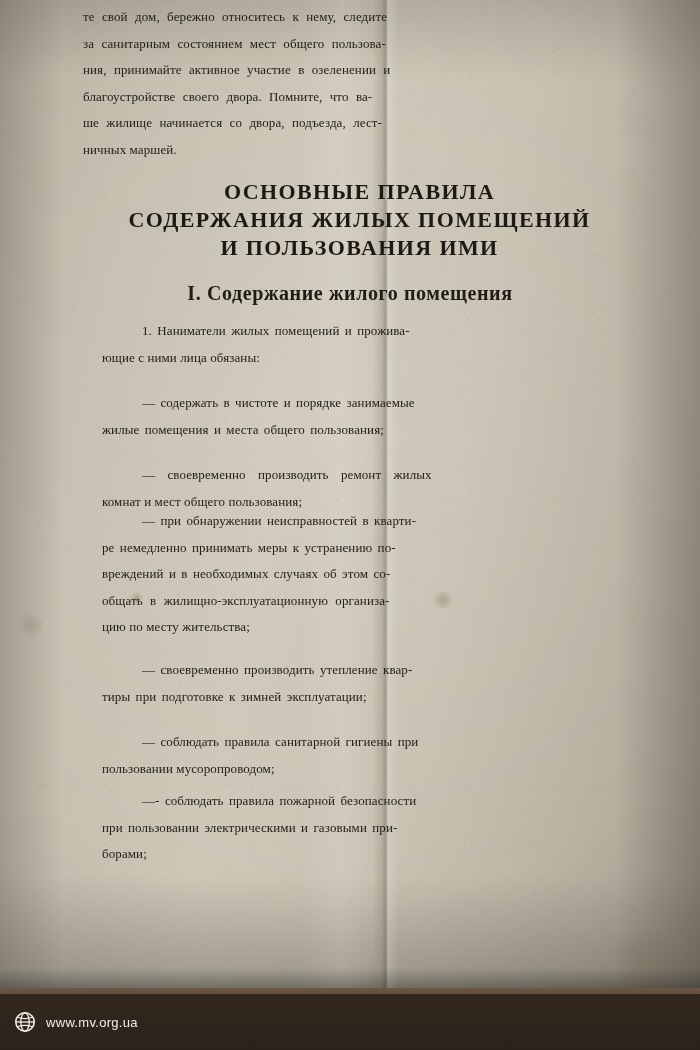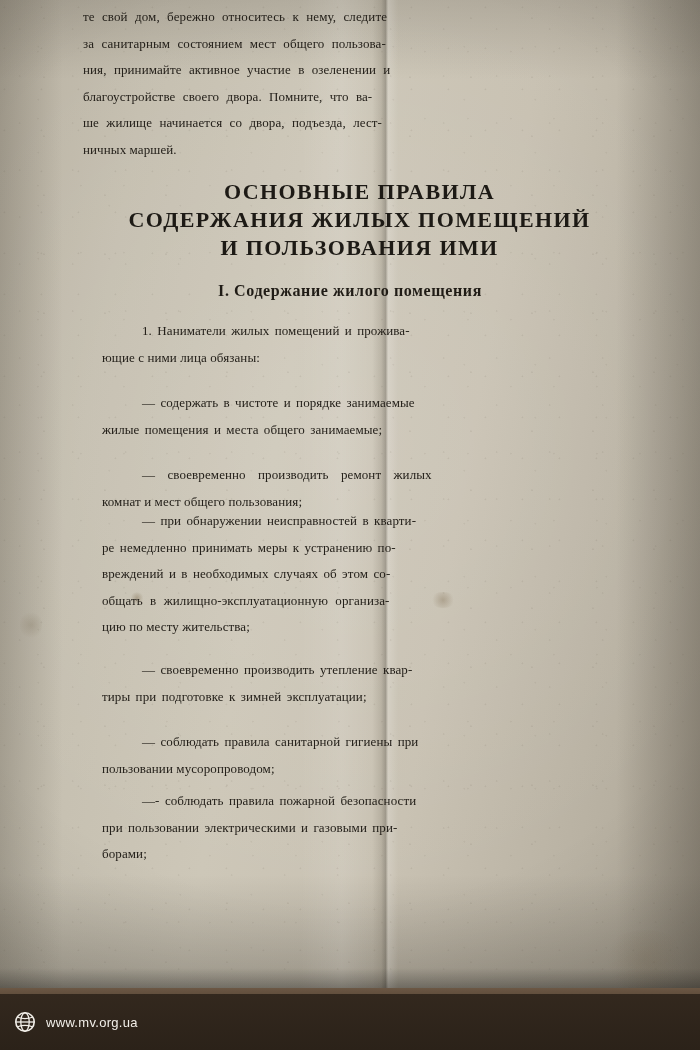--- a/index.html
+++ b/index.html
@@ -137,21 +137,21 @@
     letter-spacing: 1.4px;
     color: #1d1a15;
     margin-left: 19px;
   }
   .subtitle {
     position: absolute;
     left: 0;
     top: 282px;
     width: 700px;
     text-align: center;
-    font-size: 16px;
+    font-size: 20px;
     font-weight: bold;
     letter-spacing: 0.6px;
     color: #201c16;
   }
 
   .para {
     position: absolute;
     width: 578px;
     left: 82px;
   }
@@ -229,21 +229,21 @@
 
     <div class="subtitle">I. Содержание жилого помещения</div>
 
     <div class="para body-para p1">
       <span class="ln sp3"><span class="indent"></span><span>1. Наниматели жилых помещений и прожива-</span></span>
       <span class="ln">ющие с ними лица обязаны:</span>
     </div>
 
     <div class="para body-para p2">
       <span class="ln sp3"><span class="indent"></span><span>— содержать в чистоте и порядке занимаемые</span></span>
-      <span class="ln sp3">жилые помещения и места общего занимаемые;</span>
+      <span class="ln sp3">жилые помещения и места общего пользования;</span>
     </div>
 
     <div class="para body-para p3">
       <span class="ln sp2"><span class="indent"></span><span>— своевременно производить  ремонт  жилых</span></span>
       <span class="ln">комнат и мест общего пользования;</span>
     </div>
 
     <div class="para body-para p4">
       <span class="ln sp3"><span class="indent"></span><span>— при обнаружении неисправностей в кварти-</span></span>
       <span class="ln sp3">ре немедленно принимать меры к устранению по-</span>

